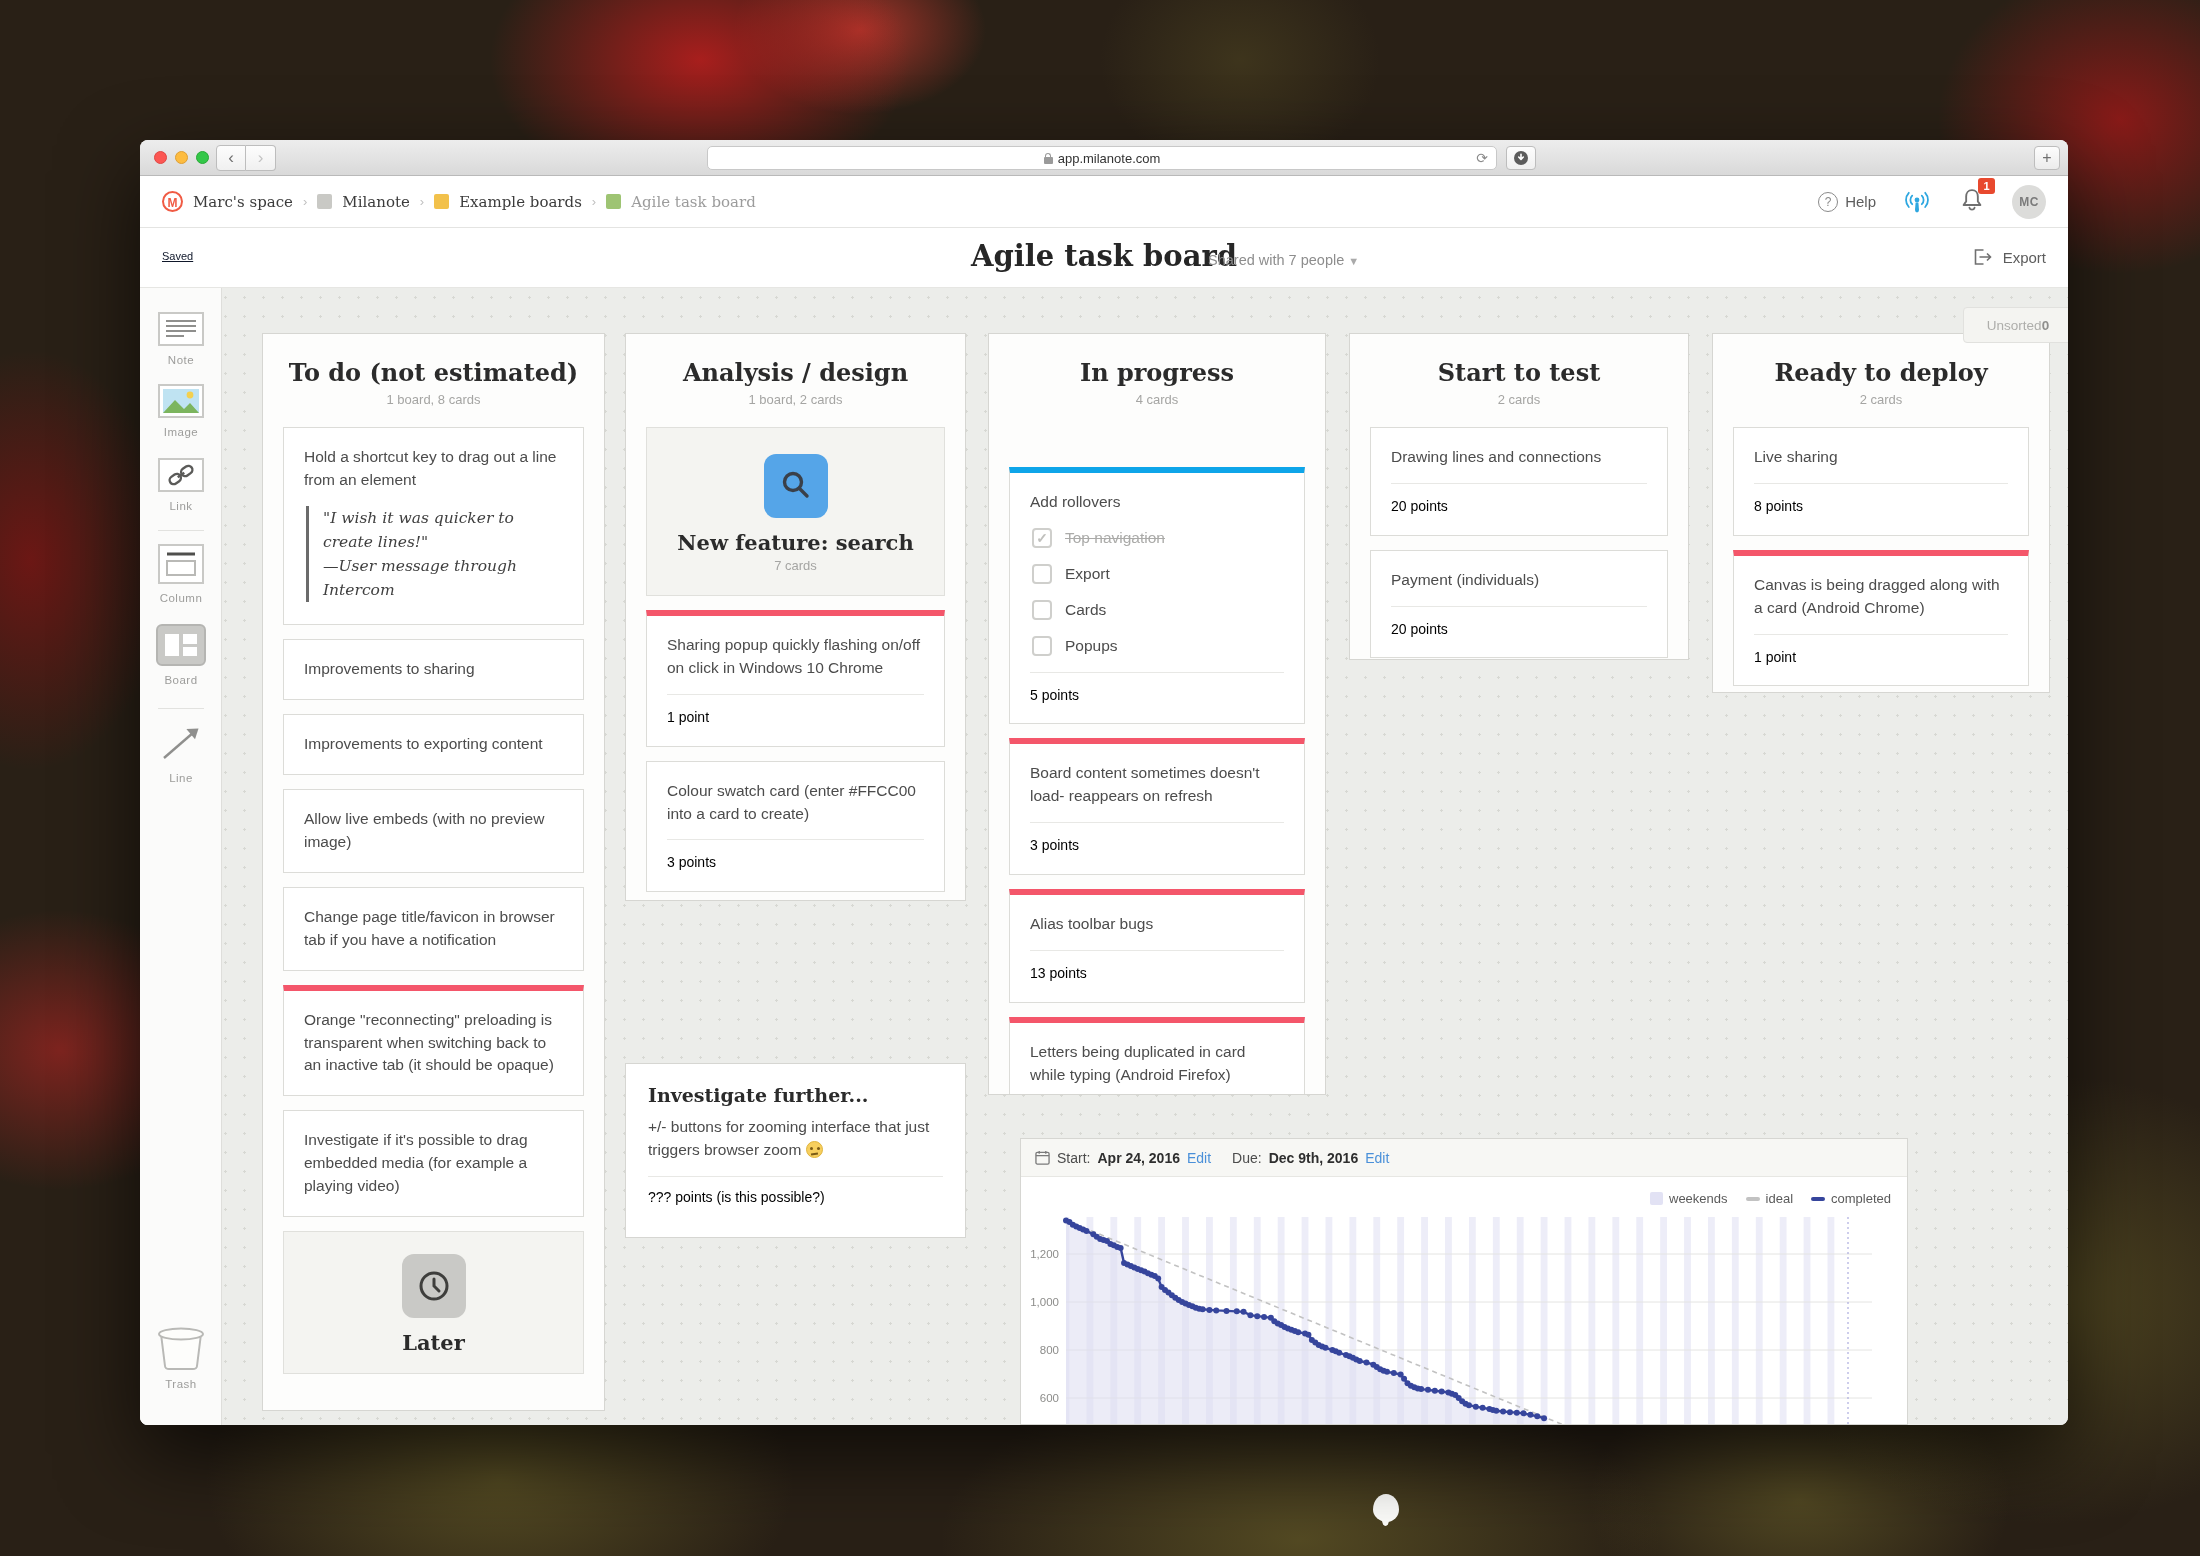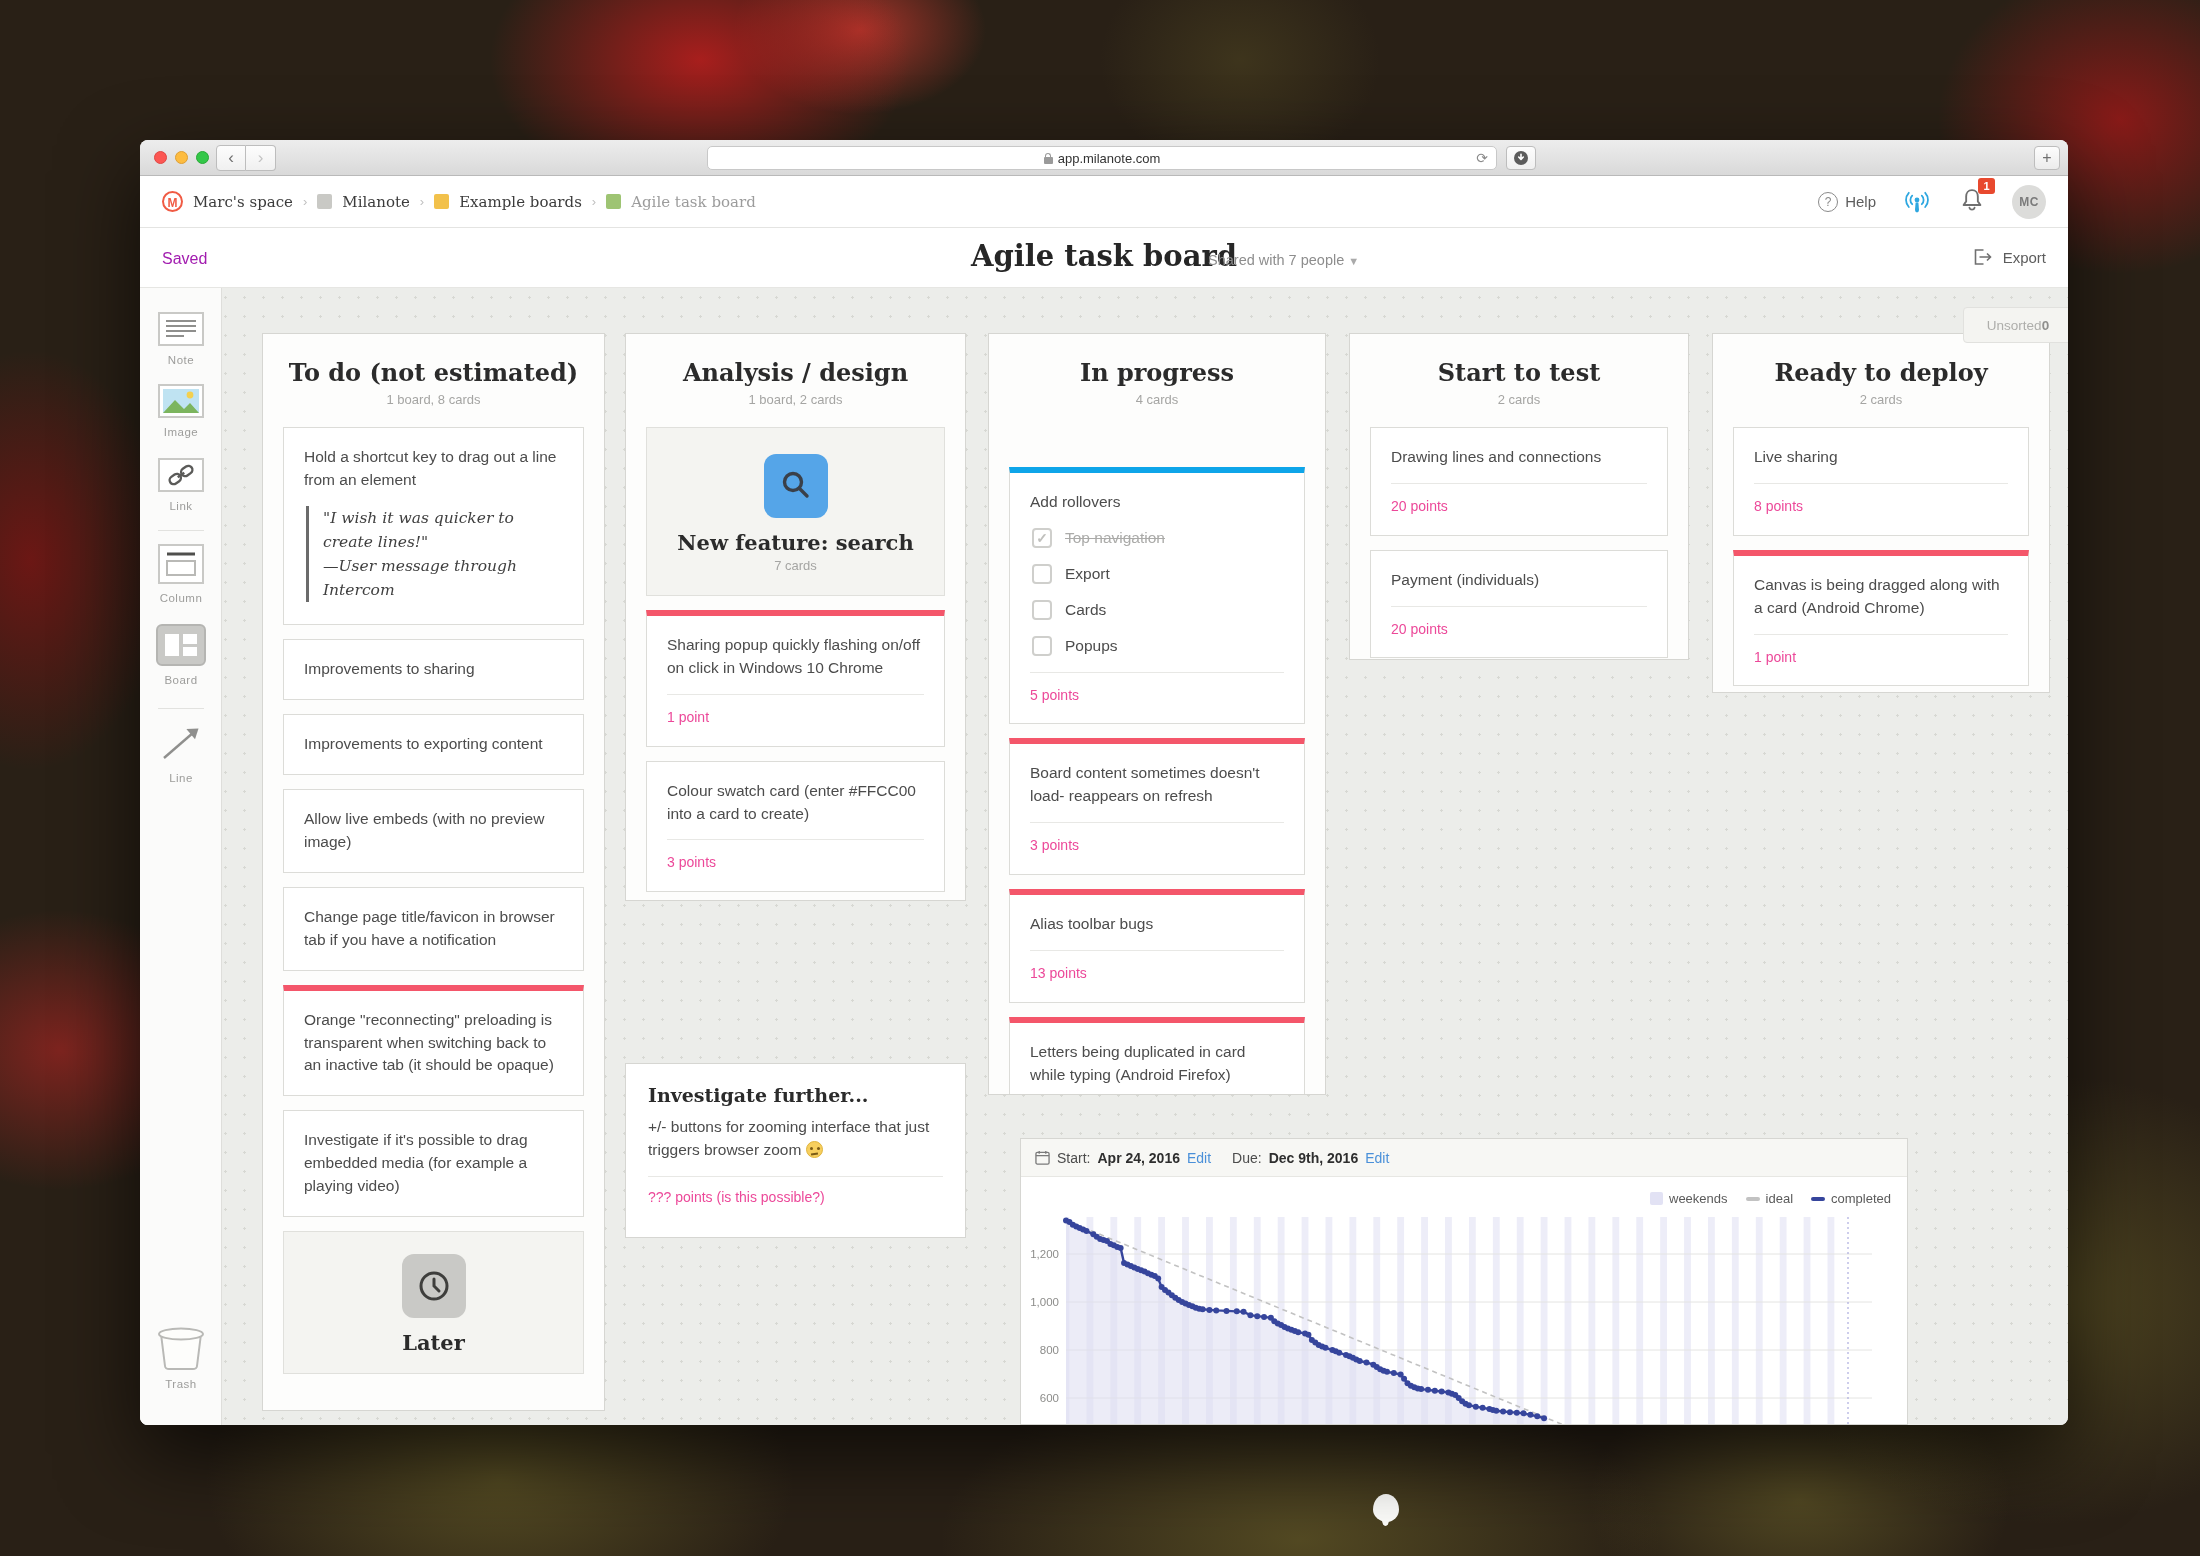--- a/index.html
+++ b/index.html
@@ -73,21 +73,21 @@
   .help-circ{ width:20px; height:20px; border:1.5px solid #8a8a8a; border-radius:50%; color:#8a8a8a;
     font-size:12px; text-align:center; line-height:19px; }
   .bell-wrap{ position:relative; }
   .bell-badge{ position:absolute; top:-8px; right:-9px; min-width:17px; height:16px; background:#e8492e;
     color:#fff; border-radius:3px; font-size:11px; font-weight:bold; text-align:center; line-height:16px; padding:0 3px;}
   .avatar{ width:34px; height:34px; border-radius:50%; background:#dcdcda; color:#7b7b7b;
     font-size:12px; font-weight:bold; letter-spacing:.5px; text-align:center; line-height:34px; }
 
   
   .boardbar{ height:60px; background:#fff; border-bottom:1px solid #e6e6e3; position:relative; }
-  .saved{ position:absolute; left:22px; top:22px; font-size:16px; color:#a21caf; }
+  .saved{ position:absolute; left:22px; top:22px; font-size:11px; color:#0f172a;text-decoration:underline; }
   .board-title{ position:absolute; left:0; right:0; top:11px; text-align:center;
     font-family:"DejaVu Serif","Liberation Serif",serif; font-weight:bold; font-size:29px; color:#262626; pointer-events:none;}
   .board-title span{pointer-events:auto;}
   .shared{ position:absolute; left:1068px; top:24px; font-size:14.5px; color:#8d8d8d; }
   .shared .caret{ color:#aaa; font-size:11px; }
   .export{ position:absolute; right:22px; top:17px; display:flex; align-items:center; gap:9px;
     color:#5d5d5d; font-size:15px; }
 
   
   .workspace{ position:relative; height:1137px; background:#ecedea;
@@ -103,21 +103,21 @@
   
   .colpanel{ position:absolute; background:#fdfdfc; border:1px solid #d6d6d2; overflow:hidden; }
   .colhead{ text-align:center; padding:24px 10px 6px; }
   .coltitle{ font-family:"DejaVu Serif","Liberation Serif",serif; font-weight:bold; font-size:24px; color:#2b2b2b; }
   .colsub{ font-size:13px; color:#a5a5a3; margin-top:5px; }
   .colbody{ padding:14px 20px 0; }
   .card{ background:#fff; border:1px solid #dcdcd8; margin-bottom:14px; padding:18px 20px; position:relative;
     font-size:15.5px; color:#4c4c4c; line-height:1.48; }
   .card.accent-red{ border-top:6px solid #f4566a; }
   .card.accent-green{ border-top:6px solid #0ea5e9;margin-top:40px; }
-  .points{ border-top:1px solid #e8e8e5; margin-top:14px; padding-top:12px; font-size:14px; color:#ec4899; }
+  .points{ border-top:1px solid #e8e8e5; margin-top:14px; padding-top:12px; font-size:14px; color:#000000; }
   .quote{ border-left:3px solid #6b6b6b; margin:14px 0 4px 2px; padding-left:14px;
     font-family:"DejaVu Serif","Liberation Serif",serif; font-style:italic; font-size:15.5px; color:#3f3f3f; line-height:1.55;}
   .boarditem{ background:#f4f4f1; border:1px solid #e0e0dc; text-align:center; padding:22px 10px 18px; margin-bottom:14px;}
   .btile{ width:64px; height:64px; border-radius:12px; margin:0 auto; display:flex; align-items:center; justify-content:center; }
   .btile.blue{ background:#55a5e8; } .btile.gray{ background:#c9c9c6; }
   .btitle{ font-family:"DejaVu Serif","Liberation Serif",serif; font-weight:bold; font-size:21px; color:#2b2b2b; margin-top:12px;}
   .bcount{ font-size:13px; color:#a5a5a3; margin-top:3px; }
   .check-row{ display:flex; align-items:center; gap:13px; margin:13px 0 13px 2px; }
   .cbox{ width:20px; height:20px; border:2px solid #cfcfcc; border-radius:4px; flex:none;
     display:flex; align-items:center; justify-content:center; color:#c0c0bd; font-size:14px; font-weight:bold;}

